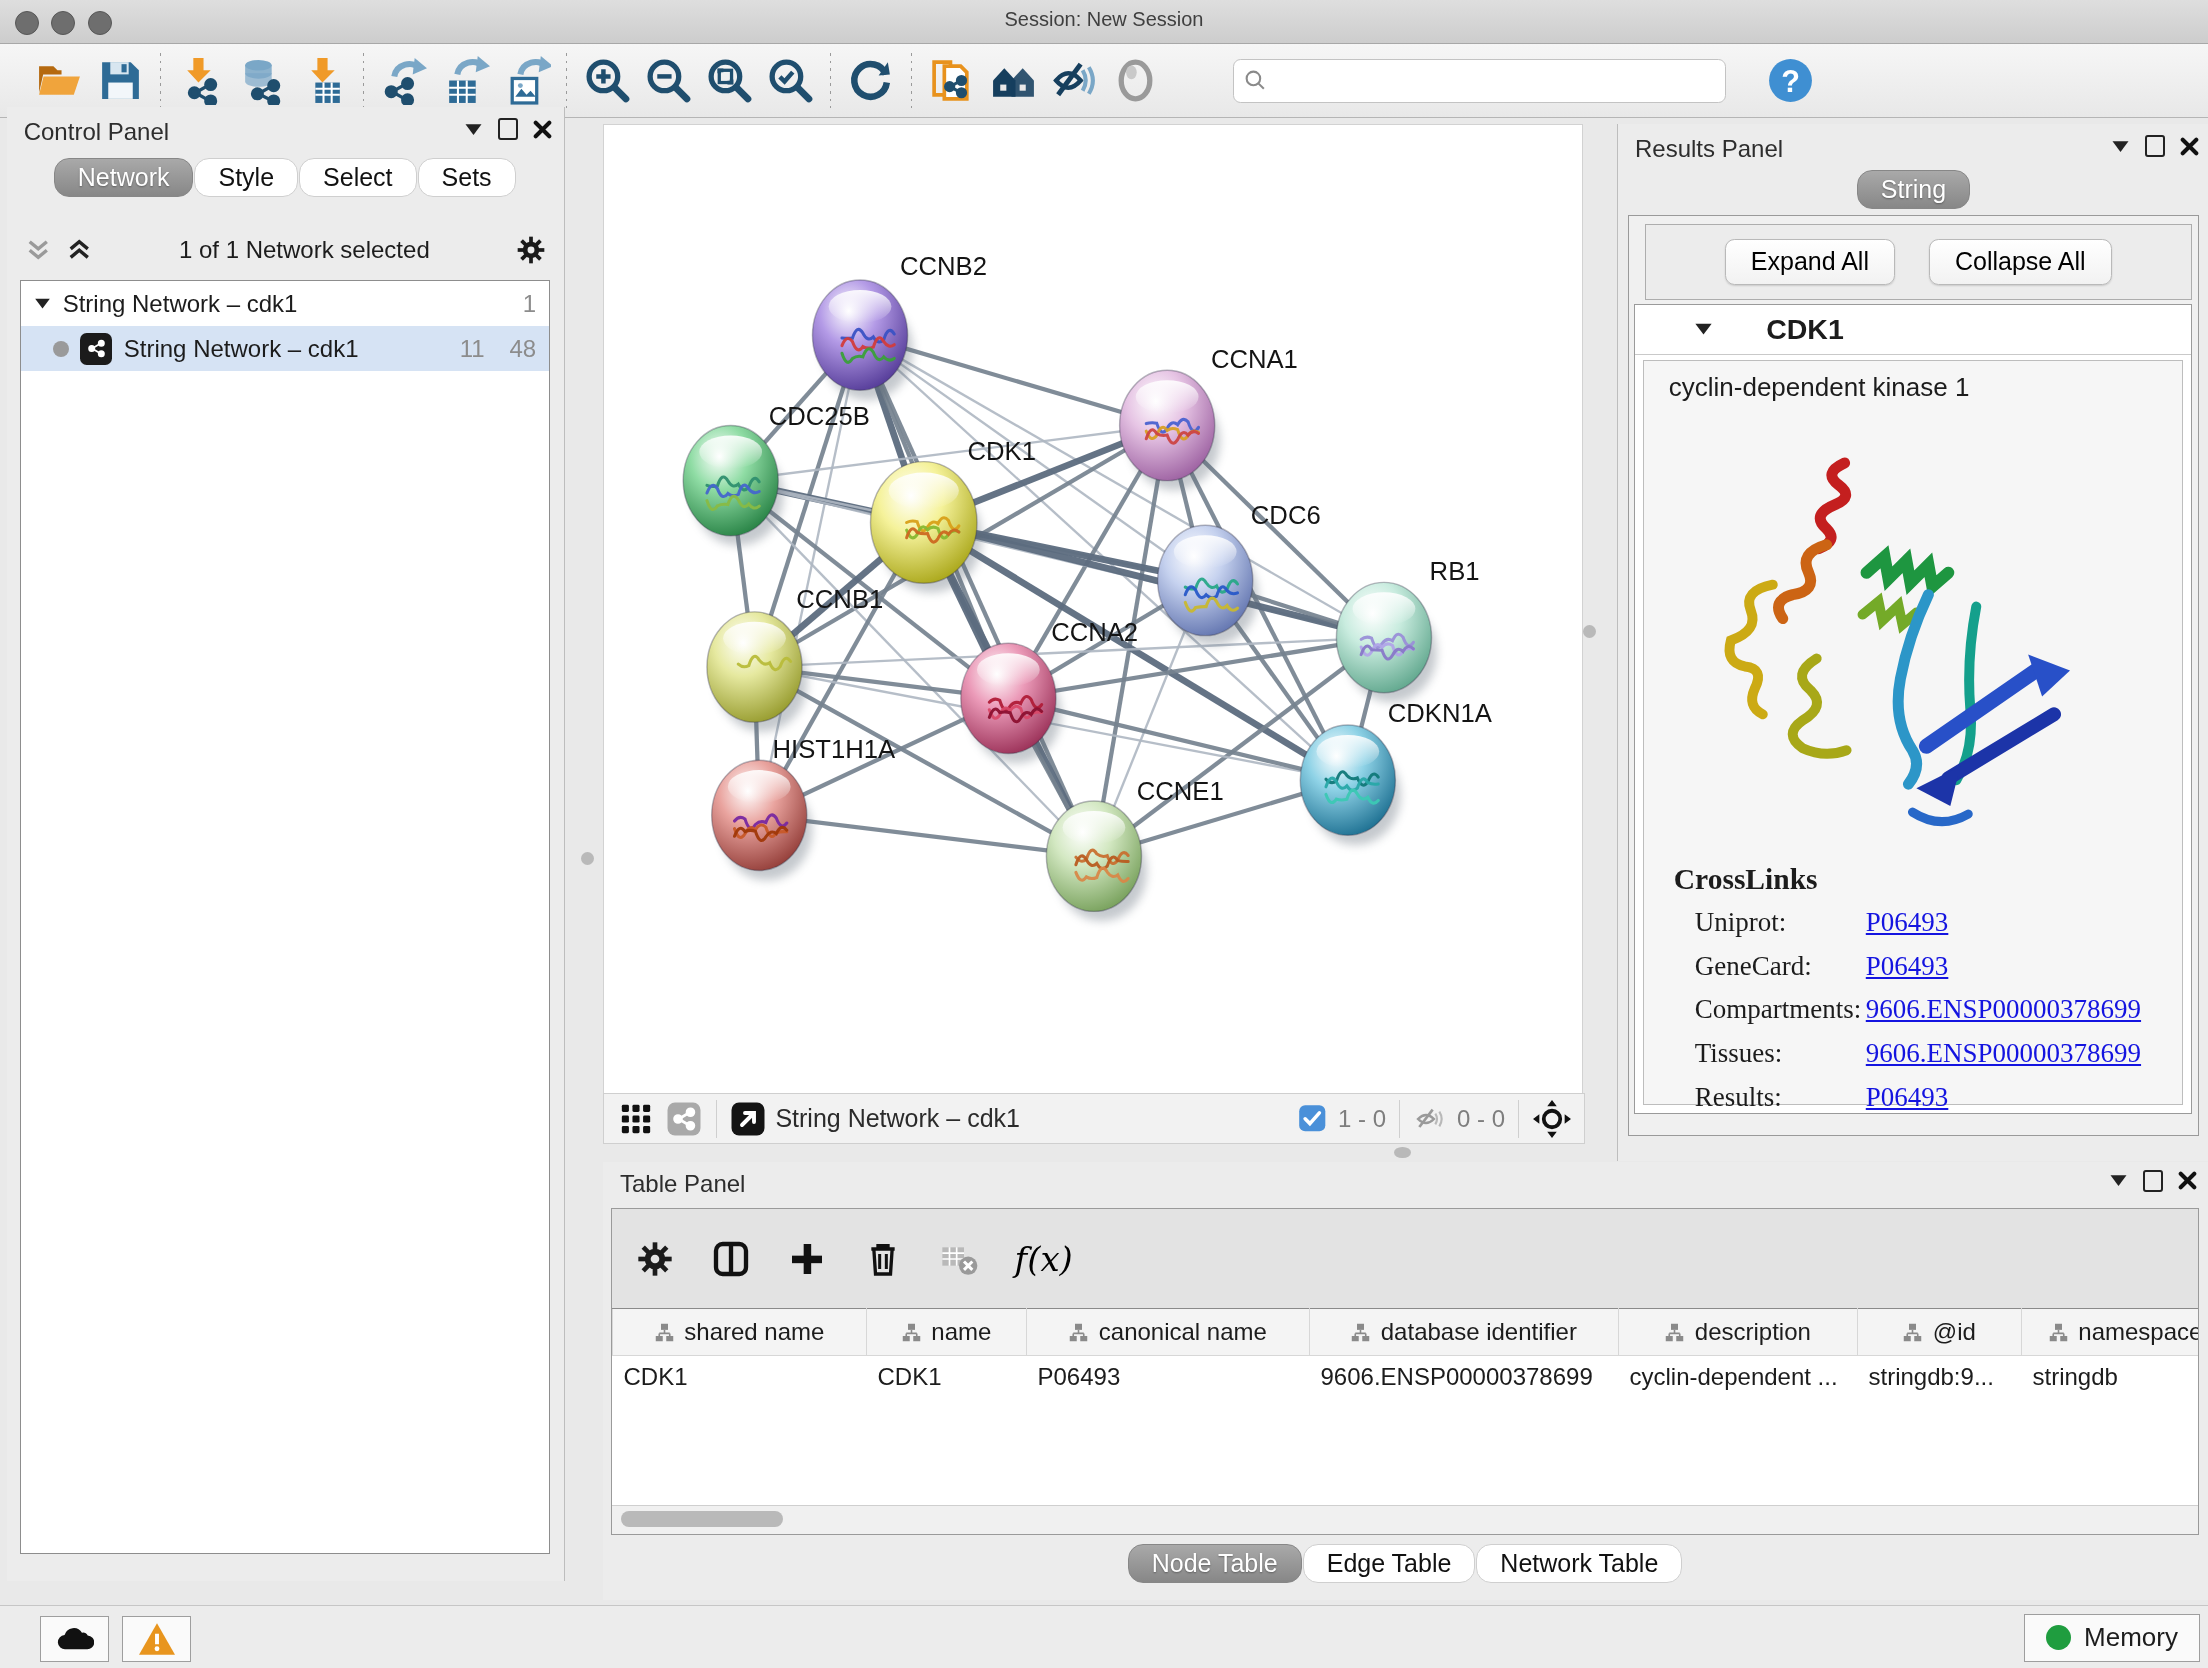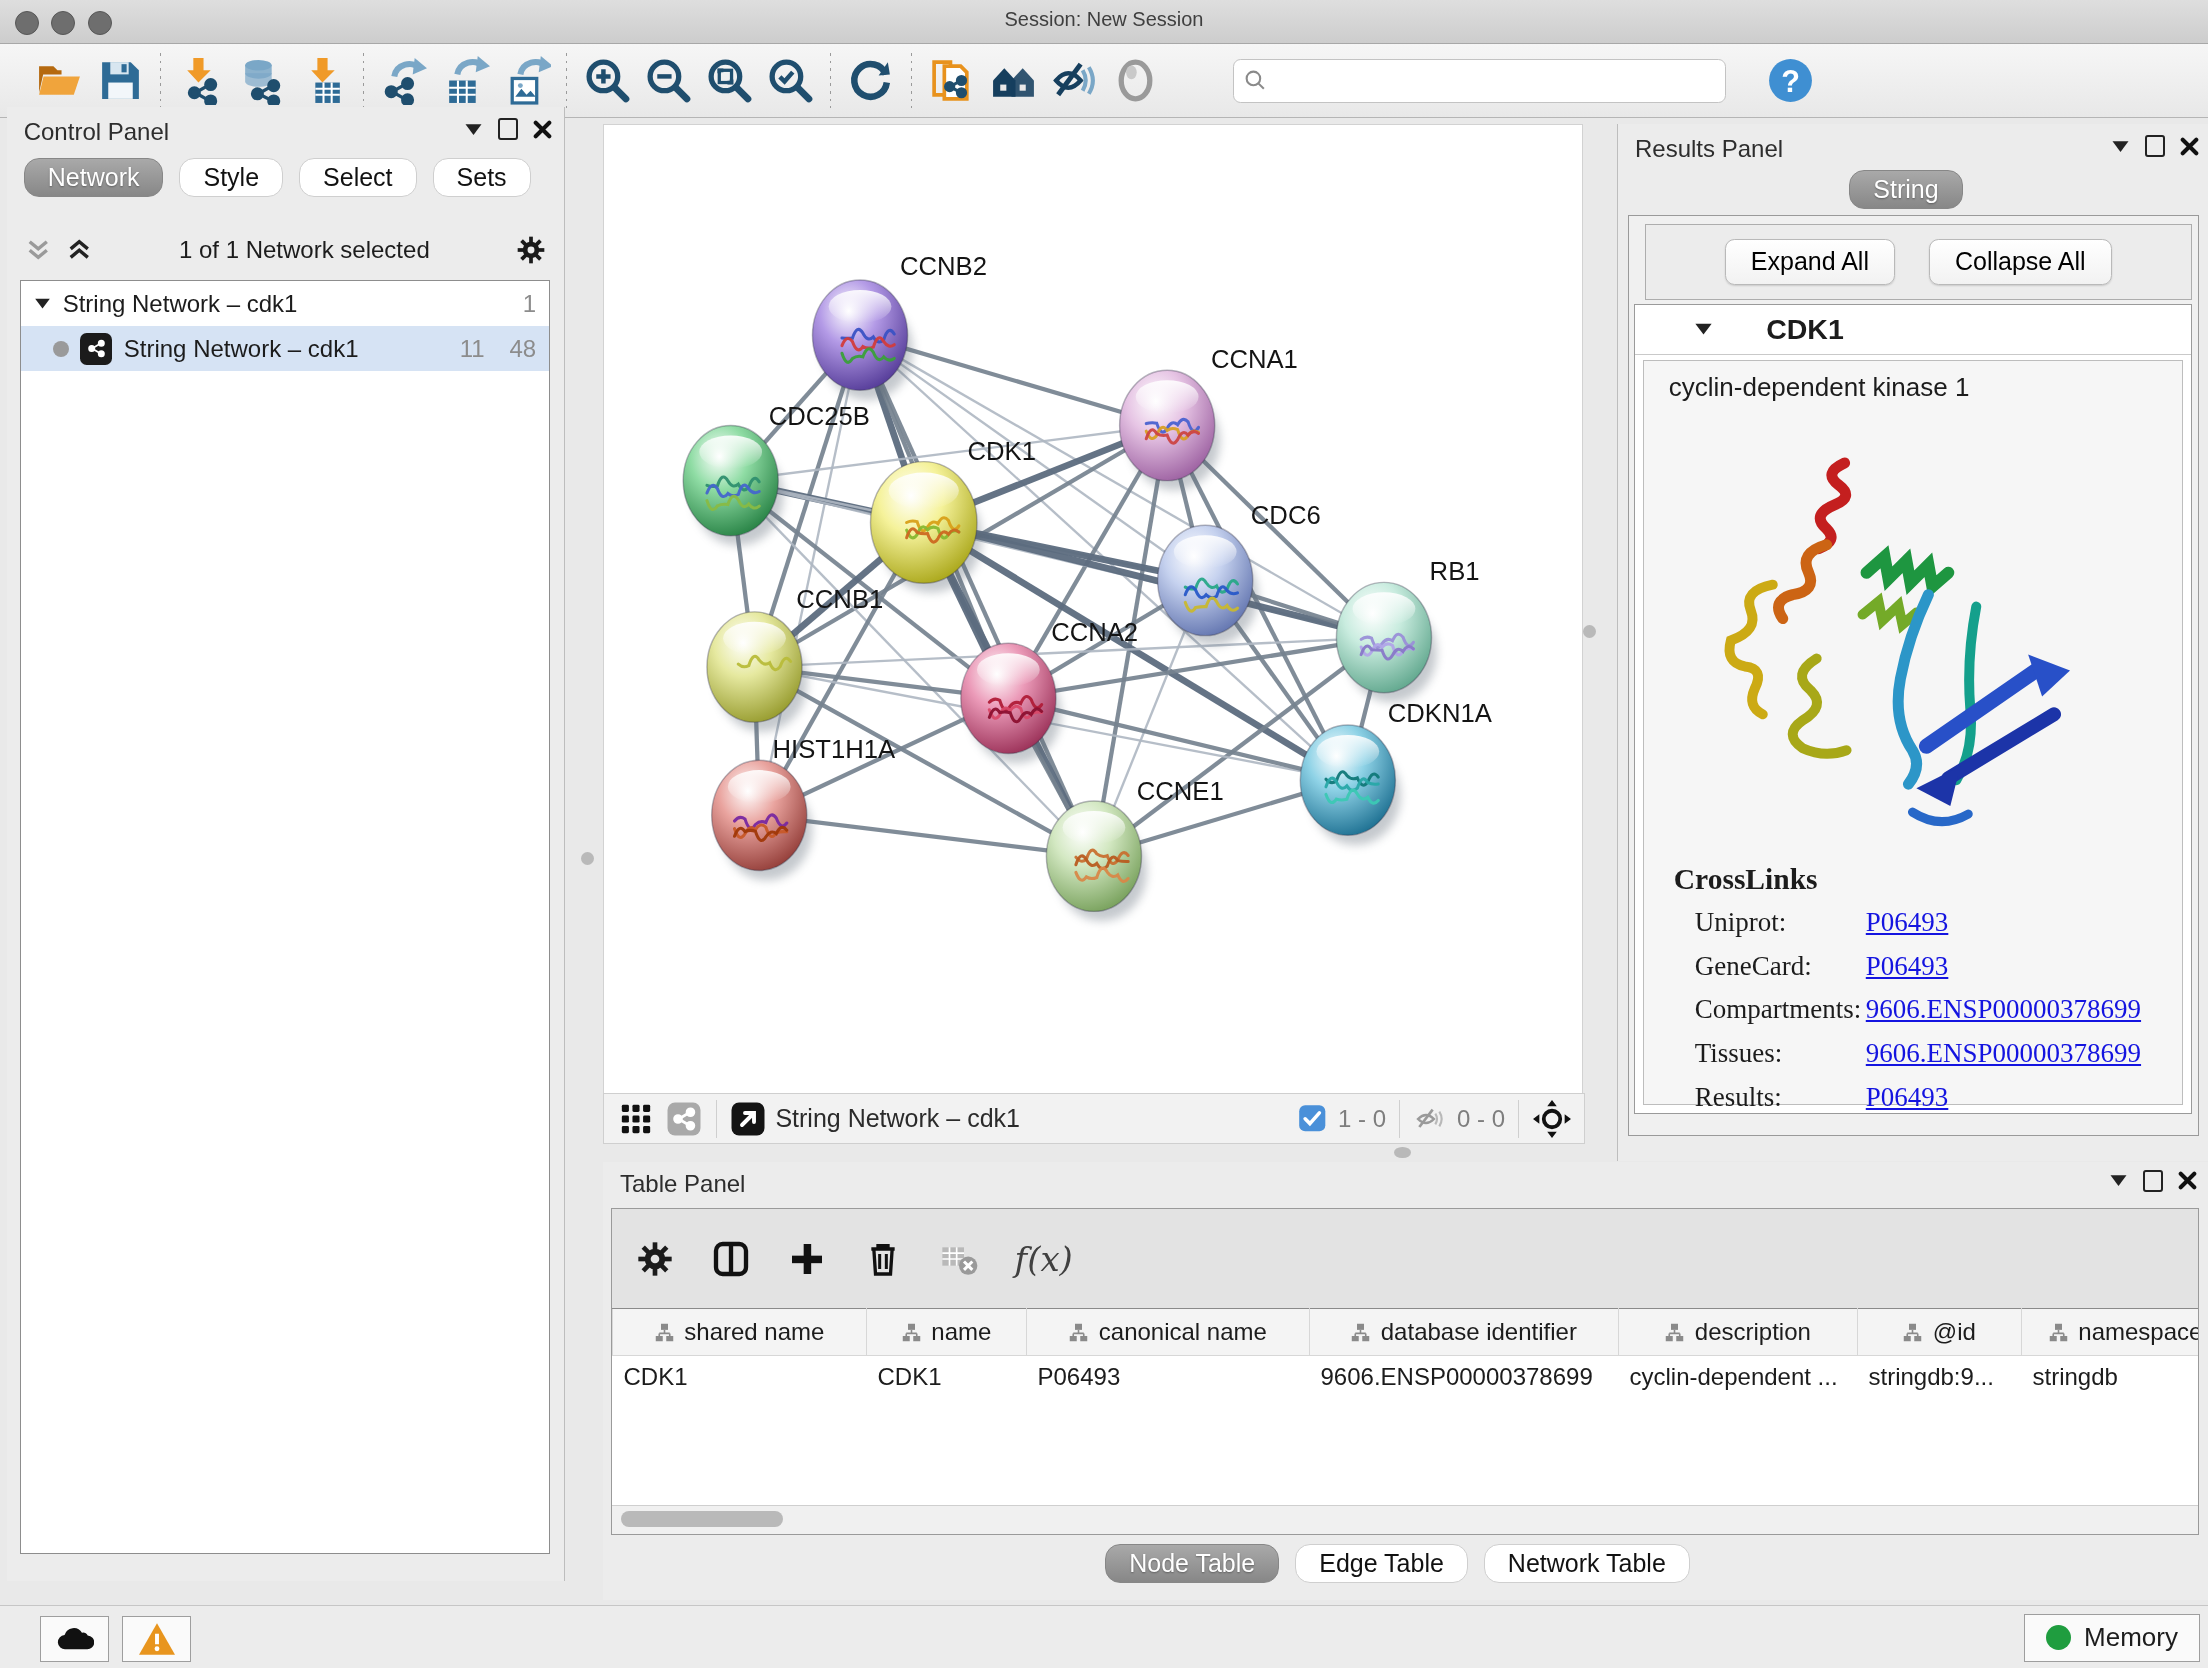--- a/index.html
+++ b/index.html
@@ -21,21 +21,21 @@
     background-image:repeating-linear-gradient(#9a9a9a 0 2.9px,transparent 2.9px 7.6px);}
   .searchbox{width:472px;height:42px;background:#fff;border:1px solid #c3c3c3;border-radius:7.6px;
     display:flex;align-items:center;padding:0 9.5px;margin-left:67px;}
   .searchbox input{border:none;outline:none;font-size:23px;flex:1;background:transparent;
     font-family:"Liberation Sans",sans-serif;}
   
   .phead{position:absolute;left:17px;top:11.4px;font-size:24px;color:#2d2d2d;}
   .pbtns{position:absolute;right:11.4px;top:11.4px;display:flex;align-items:center;gap:15px;}
   .pbtns .sq{width:16px;height:18px;border:2.9px solid #222;border-radius:2.9px;display:inline-block;}
   .tab{background:#fff;border:1px solid #cfcfcf;padding:3.8px 23px;font-size:25px;color:#111;
-       border-radius:15px;margin-right:16px;display:inline-block;}
+       border-radius:15px;margin-right:1px;display:inline-block;}
   .tab.sel{background:linear-gradient(#a9a9a9,#878787);color:#fff;border-color:#878787;
        text-shadow:0 1px 1.9px rgba(0,0,0,.35);}
   
   .control-panel{position:absolute;left:6.7px;top:107px;width:557px;height:1474px;background:#ececec;
      border-right:1px solid #bdbdbd;}
   .cp-tabs{position:absolute;left:0;right:0;top:51px;text-align:center;}
   .cp-selrow{position:absolute;left:17px;right:17px;top:122px;height:42px;display:flex;align-items:center;font-size:24px;}
   .cp-list{position:absolute;left:13.3px;right:13.3px;top:173px;bottom:27px;background:#fff;border:1px solid #8d8d8d;}
   .tree-row{display:flex;align-items:center;height:45px;font-size:24px;padding:0 13.3px;gap:11.4px;}
   .tree-row.sel{background:#d6e3f4;}
@@ -67,21 +67,21 @@
   .protein{position:absolute;left:28.5px;top:84px;width:409px;height:409px;}
   .xl-title{position:absolute;left:30px;top:502px;font-family:"Liberation Serif",serif;font-weight:bold;font-size:29.5px;}
   .xl-row{position:absolute;left:51px;font-family:"Liberation Serif",serif;font-size:27px;display:flex;}
   .xl-row .lbl{width:171px;display:inline-block;}
   .xl-row a{color:#1414e0;text-decoration:underline;}
   
   .table-panel{position:absolute;left:603px;top:1162px;width:1605px;height:438px;background:#ececec;}
   .tp-box{position:absolute;left:7.6px;right:9.5px;top:46px;height:325px;background:#e3e3e3;border:1px solid #9a9a9a;}
   .tp-icons{height:99px;display:flex;align-items:center;gap:36px;padding-left:23px;}
   .tp-icons svg{width:40px;height:40px;}
-  .fx{font-family:"DejaVu Serif",serif;font-style:italic;font-size:34px;color:#404040;}
+  .fx{font-family:"DejaVu Serif",serif;font-style:italic;font-size:34px;color:#000000;}
   table.ntable{border-collapse:collapse;table-layout:fixed;width:1617px;background:#fff;font-size:24px;}
   table.ntable th{background:#f4f4f4;border:1px solid #d7d7d7;border-top:1.9px solid #8a8a8a;height:44px;
       font-weight:normal;}
   table.ntable td{height:42px;padding:0 11.4px;text-align:left;vertical-align:middle;border:none;}
   .thc{display:flex;align-items:center;justify-content:center;gap:9.5px;}
   .tablewrap{position:absolute;left:0;right:0;top:99px;bottom:28.5px;overflow:hidden;background:#fff;}
   .hscroll{position:absolute;left:0;right:0;bottom:0;height:28.5px;background:#f0f0f0;border-top:1px solid #cfcfcf;}
   .hthumb{position:absolute;left:9.5px;top:5.7px;width:162px;height:16px;border-radius:8.6px;background:#b9b9b9;}
   .tp-tabs{position:absolute;left:0;right:0;top:382px;text-align:center;}
   

